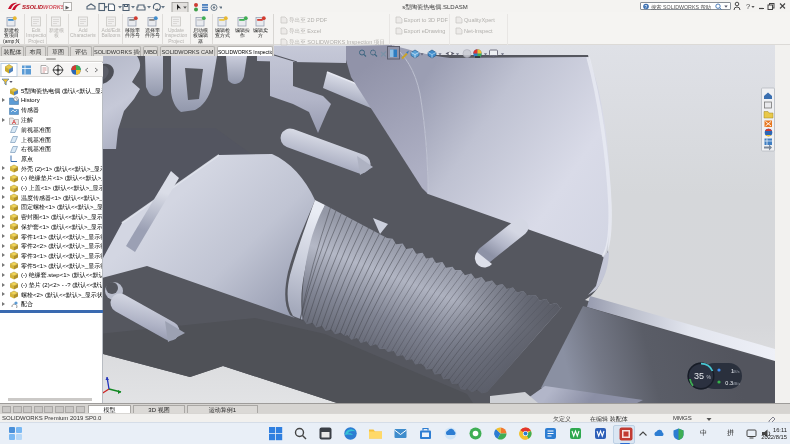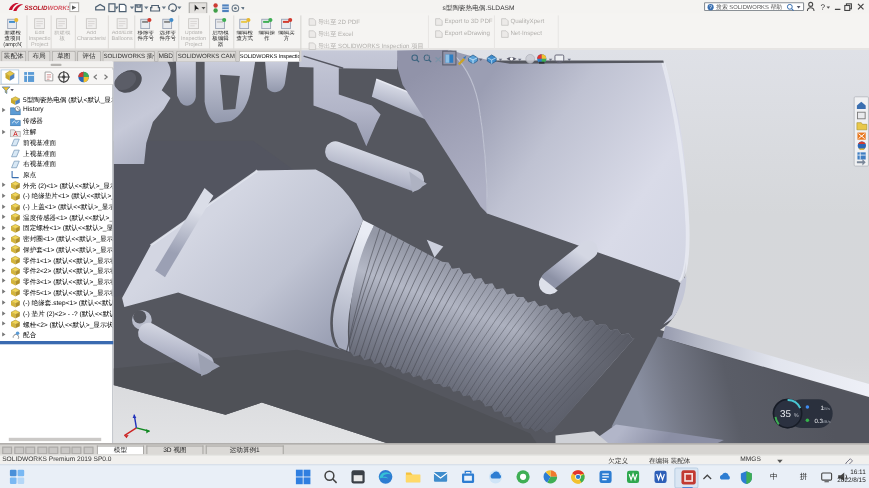--- a/index.html
+++ b/index.html
@@ -1,20 +1,20 @@
 <!DOCTYPE html>
 <html><head><meta charset="utf-8"><style>
 *{margin:0;padding:0;box-sizing:border-box}
 body{font-family:"Liberation Sans",sans-serif;}
 #app{position:relative;width:790px;height:444px;overflow:hidden;background:#f2f1ef;font-family:"Liberation Sans",sans-serif}
 .abs{position:absolute}
 #titlebar{left:0;top:0;width:790px;height:12px;background:#f4f3f1}
 #ribbon{left:0;top:12px;width:790px;height:33px;background:#f5f4f2;border-bottom:1px solid #dcdad7}
 #tabrow{left:0;top:45px;width:274px;height:11px;background:#d5d3d0}
-#vpwrap{left:103px;top:45px;width:687px;height:358px}
+#vpwrap{left:88px;top:45px;width:687px;height:358px}
 #lpanel{left:0;top:56px;width:103px;height:347px;background:#fff;border-right:1px solid #b8bcc2}
 #bottabs{left:0;top:403px;width:790px;height:10px;background:#d6d4d1;border-top:1px solid #9e9c9a}
 #statusbar{left:0;top:413px;width:790px;height:9px;background:#f1f0ee;border-top:1px solid #d8d6d3}
 #taskbar{left:0;top:422px;width:790px;height:22px;background:#e9eff7;border-top:1px solid #d5dde8}
 .tab{position:absolute;top:1px;height:10px;background:#dedcd9;border:1px solid #b3b1ae;border-bottom:none;font-size:6px;color:#333;text-align:center;line-height:10px;border-radius:2px 2px 0 0;white-space:nowrap;overflow:hidden}
 .tab.act{background:#fff;color:#000;z-index:3}
 .rlbl{position:absolute;font-size:5px;line-height:5.9px;text-align:center;color:#1c1c1c;white-space:pre-line;overflow:hidden}
 .rlbl.dis{color:#b5b3b0}
 .sep{position:absolute;top:2px;height:31px;width:1px;background:#dedcd9}
 .exp{position:absolute;font-size:5.6px;color:#b2b0ad;white-space:nowrap}

